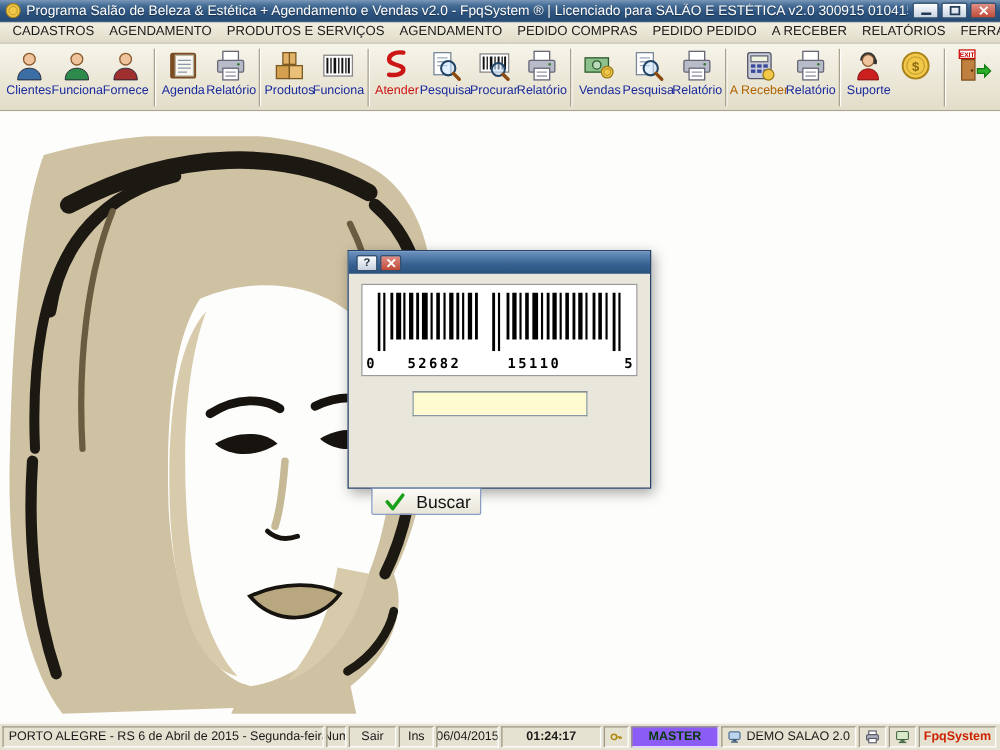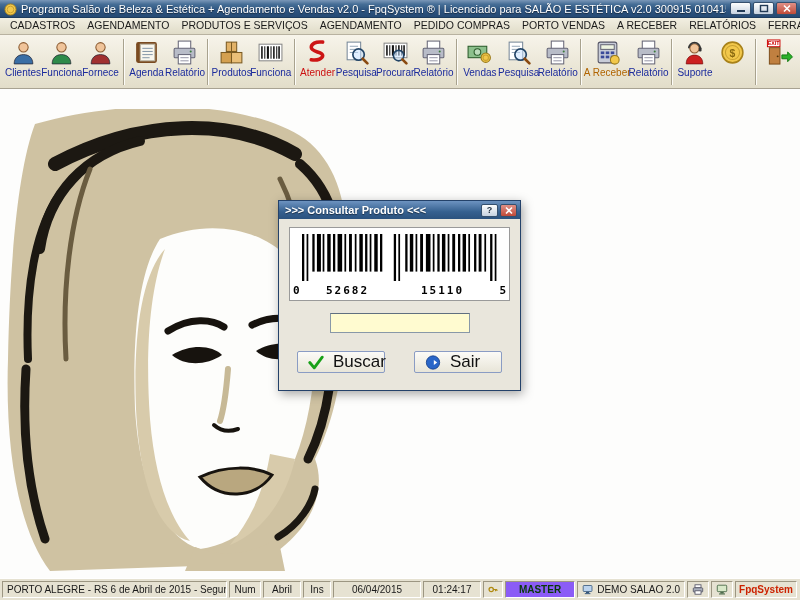--- a/index.html
+++ b/index.html
@@ -85,52 +85,52 @@
   .dialog-body { padding:8px 10px 0 10px; }
   .barcode-box { height:74px; background:#ffffff; border:1px solid #9a9a9a; position:relative; }
   .barcode-bars { position:absolute; left:12px; top:6px; width:calc(100% - 24px); height:47px; }
   .barcode-digits {
     position:absolute; left:0; right:0; bottom:3px; height:13px;
     font-family:"DejaVu Sans Mono", monospace; font-size:11px; font-weight:bold; color:#000;
   }
   .bd { position:absolute; }
   .bd-left { left:3px; }
   .bd-g1 { left:36px; letter-spacing:2px; }
-  .bd-g2 { left:131px; letter-spacing:2px; }
+  .bd-g2 { left:116px; letter-spacing:2px; }
   .bd-right { right:3px; }
   .input-row { margin-top:12px; text-align:center; }
   .code-input {
     width:140px; height:20px; background:#fffbd0;
     border:1px solid #8898a8; border-top-color:#606f80;
     padding:0 4px; font-size:12px; font-family:"Liberation Sans",sans-serif;
   }
   .btn-row { margin-top:18px; display:flex; justify-content:space-between; padding:0 8px; }
   .dlg-button {
     width:88px; height:22px; display:flex; align-items:center; gap:9px; padding-left:10px;
     background:linear-gradient(#fcfbf7,#e8e5d8); border:1px solid #8a9cc4; border-radius:2px;
-    font-size:17px; color:#111; cursor:default;
+    font-size:14px; color:#111; cursor:default;margin-top:39px;
   }
   .dlg-button svg { width:16px; height:15px; flex:0 0 auto; }
   
   .statusbar {
     position:absolute; left:0; right:0; bottom:0; height:22px;
     background:#e6e2d2; border-top:1px solid #ffffff;
     display:flex; align-items:stretch; padding:2px 2px 2px 2px; font-size:10px; color:#1a1a1a;
   }
   .spanel {
     border:1px solid; border-color:#9c9682 #ffffff #ffffff #9c9682;
     display:flex; align-items:center; padding:0 4px; margin-right:2px;
     white-space:nowrap; overflow:hidden;
   }
   .sp-location { flex:1; min-width:0; }
-  .sp-num { width:32px; justify-content:center; }
+  .sp-num { width:16px; justify-content:center; }
   .sp-caps { width:38px; justify-content:center; }
   .sp-ins { width:28px; justify-content:center; }
-  .sp-date { width:88px; justify-content:center; }
-  .sp-time { width:58px; justify-content:center; }
+  .sp-date { width:50px; justify-content:center; }
+  .sp-time { width:80px; justify-content:center;font-weight:bold; }
   .sp-key { width:20px; justify-content:center; }
   .sp-master { width:70px; justify-content:center; background:#8b5cf6; font-weight:bold; color:#083a08; }
   .sp-demo { width:108px; gap:4px; }
   .sp-icon { width:22px; justify-content:center; }
   .sp-brand { width:62px; justify-content:center; color:#cc2200; font-weight:bold; margin-right:1px; }
   .spanel svg { width:13px; height:13px; display:block; }
 </style>
 </head>
 <body>
 
@@ -160,21 +160,21 @@
     </span>
   </span>
 </div>
 
 <div class="menubar">
   <span class="menu-item">CADASTROS</span>
   <span class="menu-item">AGENDAMENTO</span>
   <span class="menu-item">PRODUTOS E SERVIÇOS</span>
   <span class="menu-item">AGENDAMENTO</span>
   <span class="menu-item">PEDIDO COMPRAS</span>
-  <span class="menu-item">PORTO VENDAS</span>
+  <span class="menu-item">PEDIDO PEDIDO</span>
   <span class="menu-item">A RECEBER</span>
   <span class="menu-item">RELATÓRIOS</span>
   <span class="menu-item">FERRAMENTAS</span>
 
 </div>
 
 <div class="toolbar">
 
   <div class="tbtn">
     <span class="ticon">
@@ -456,21 +456,20 @@
     <path d="M256,242 C272,232 292,233 302,242 C288,253 268,253 256,242 Z" fill="#17130e"></path>
     <path d="M228,260 C226,285 224,300 220,312" fill="none" stroke="#c7b996" stroke-width="6" stroke-linecap="round"></path>
     <path d="M214,316 q10,9 24,4" fill="none" stroke="#17130e" stroke-width="4" stroke-linecap="round"></path>
     <path d="M200,368 C225,356 255,357 272,366 C255,390 220,392 200,368 Z" fill="#b9a77f" stroke="#17130e" stroke-width="3"></path>
     <path d="M195,438 C225,450 255,444 278,428 L285,462 L185,462 Z" fill="#cfc2a2"></path>
     <path d="M278,428 C300,415 312,395 315,380" fill="none" stroke="#1c1812" stroke-width="7" stroke-linecap="round"></path>
   </svg>
 
   <div class="dialog">
     <div class="dialog-titlebar">
-      <span class="dialog-title">&gt;&gt;&gt; Consultar Produto &lt;&lt;&lt;</span>
       <span class="dlg-btn">?</span>
       <span class="dlg-btn close">
         <svg viewBox="0 0 10 9" width="10" height="9">
             <path d="M2 1.5 L8 7.5 M8 1.5 L2 7.5" stroke="#fff" stroke-width="1.6"></path>
           </svg>
       </span>
     </div>
     <div class="dialog-body">
       <div class="barcode-box">
         <svg class="barcode-bars" viewBox="0 0 170 50" preserveAspectRatio="none">
@@ -523,36 +522,29 @@
       <div class="input-row">
         <input class="code-input" type="text" value="" style="">
       </div>
       <div class="btn-row">
         <div class="dlg-button">
           <svg viewBox="0 0 18 16">
               <path d="M2 8l5 6L16 2" fill="none" stroke="#18a018" stroke-width="3.2" stroke-linecap="round" stroke-linejoin="round"></path>
             </svg>
           <span>Buscar</span>
         </div>
-        <div class="dlg-button">
-          <svg viewBox="0 0 18 18">
-              <circle cx="9" cy="9" r="8" fill="#2a66c8" stroke="#16408a"></circle>
-              <path d="M5 9h5V6l4 3-4 3V9z" fill="#fff"></path>
-            </svg>
-          <span>Sair</span>
-        </div>
       </div>
     </div>
   </div>
 </div>
 
 <div class="statusbar">
   <div class="spanel sp-location">PORTO ALEGRE - RS  6 de Abril de 2015 - Segunda-feira</div>
   <div class="spanel sp-num">Num</div>
-  <div class="spanel sp-caps">Abril</div>
+  <div class="spanel sp-caps">Sair</div>
   <div class="spanel sp-ins">Ins</div>
   <div class="spanel sp-date">06/04/2015</div>
   <div class="spanel sp-time">01:24:17</div>
   <div class="spanel sp-key">
     <svg viewBox="0 0 14 14">
         <circle cx="4.5" cy="7" r="3" fill="none" stroke="#b08a10" stroke-width="1.8"></circle>
         <path d="M7.5 7h5M10.5 7v2.5M12.5 7v2" stroke="#b08a10" stroke-width="1.6"></path>
       </svg>
   </div>
   <div class="spanel sp-master">MASTER</div>

